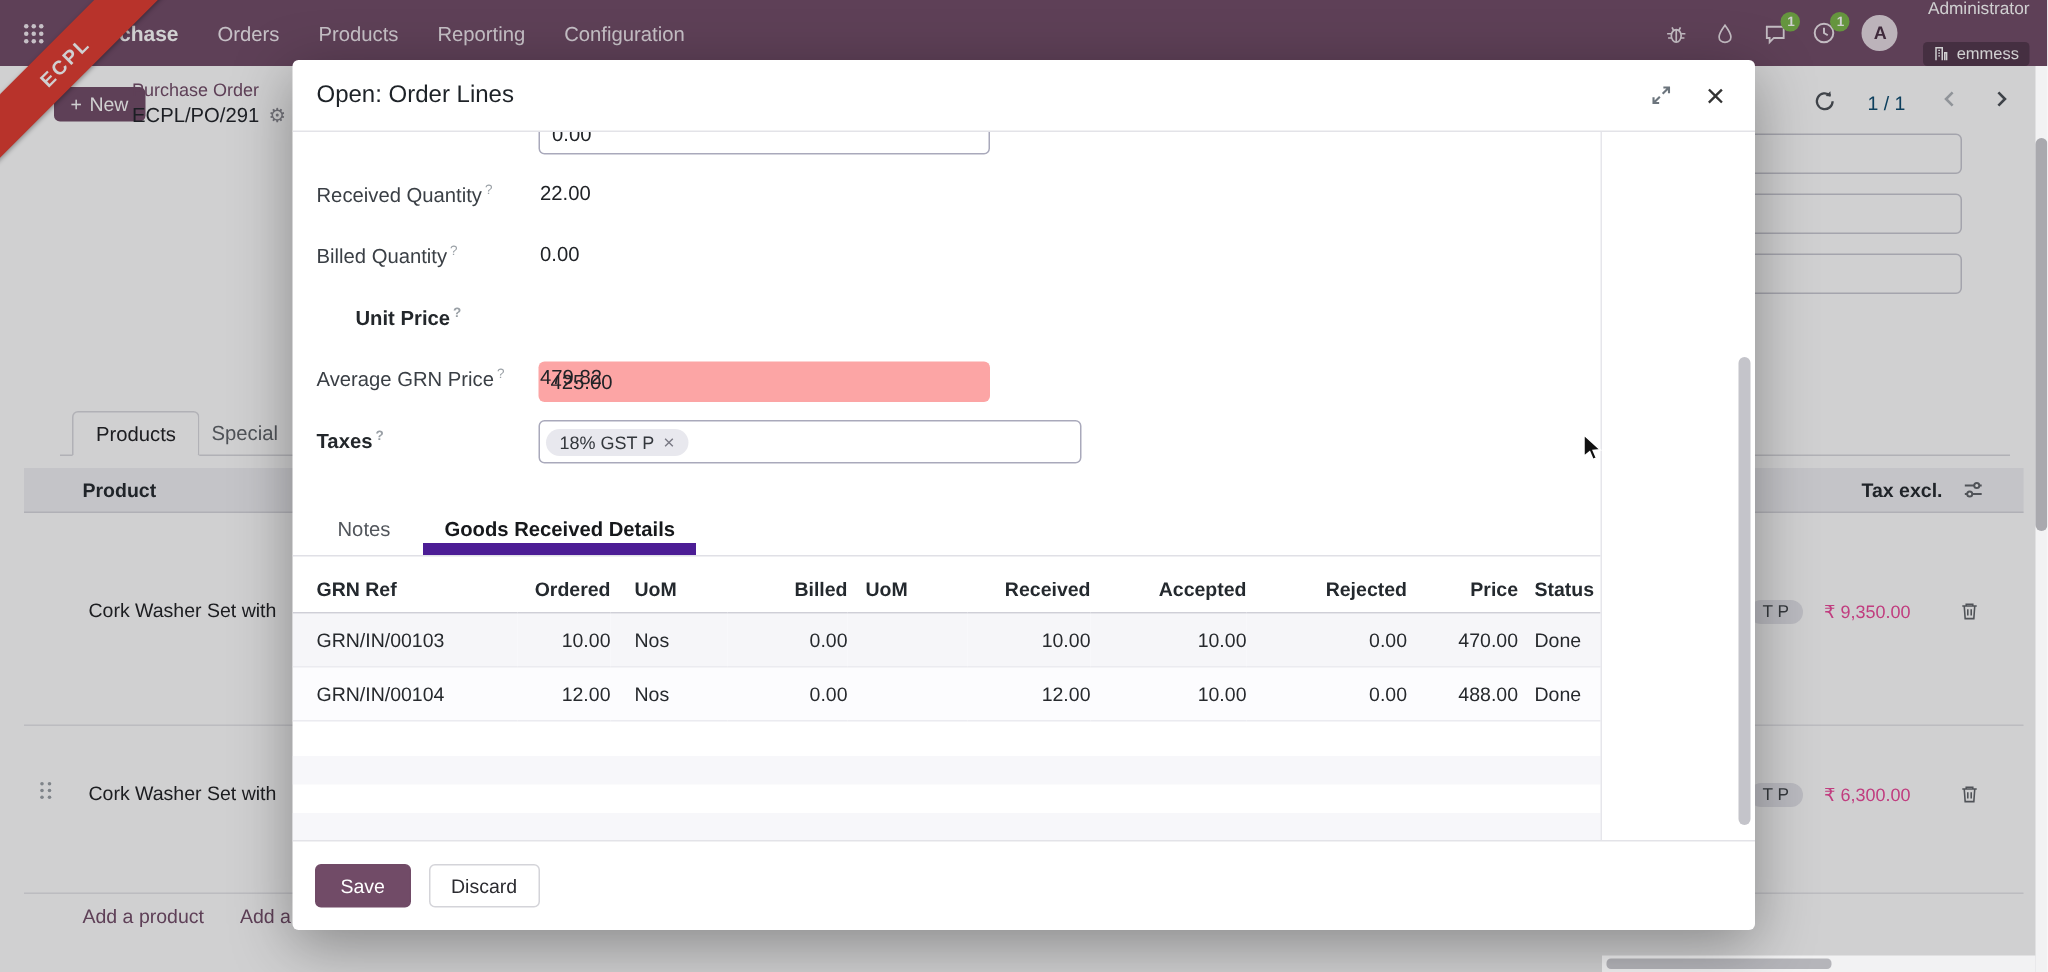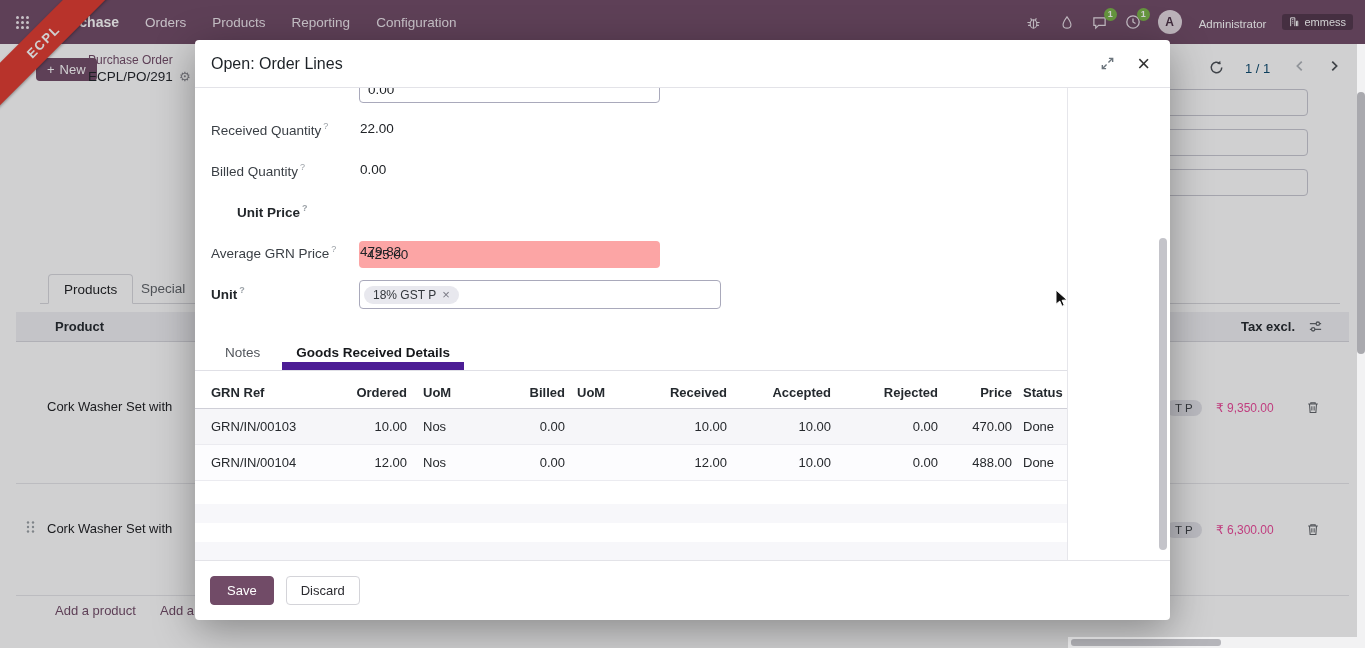--- a/index.html
+++ b/index.html
@@ -9,21 +9,21 @@
 
   
   .topbar { position:absolute; left:0; top:0; width:1365px; height:44px; background:#714B67; display:flex; align-items:center; color:#fff; z-index:2; }
   .tb-left { display:flex; align-items:center; gap:26px; padding-left:14px; }
   .tb-brand { font-size:14px; font-weight:700; }
   .tb-menu { font-size:13.5px; color:#f3ecf2; cursor:pointer; }
   .tb-right { position:absolute; right:12px; top:0; height:44px; display:flex; align-items:center; gap:17px; }
   .tb-ic { position:relative; width:16px; height:16px; display:flex; align-items:center; justify-content:center; }
   .tb-badge { position:absolute; top:-6px; right:-9px; background:#7AB648; color:#fff; font-size:9px; line-height:13px; height:13px; padding:0 4px; border-radius:7px; font-weight:700; }
   .avatar { width:24px; height:24px; border-radius:50%; background:#e6dbe3; color:#4a2f44; font-size:12px; font-weight:700; display:flex; align-items:center; justify-content:center; }
-  .userblock { display:flex; flex-direction:row; align-items:flex-end; gap:16px; }
+  .userblock { display:flex; flex-direction:column; align-items:flex-end; gap:16px; }
   .user-name { font-size:11.5px; color:#fff; }
   .company-pill { display:flex; align-items:center; gap:5px; background:rgba(20,12,18,.32); border-radius:3px; padding:2px 7px; font-size:11px; color:#fff; }
 
   
   .ribbon { position:absolute; left:-42px; top:26px; width:170px; height:30px; background:#E23B30; color:#fff;
             transform:rotate(-45deg); display:flex; align-items:center; justify-content:center;
             font-size:13px; font-weight:700; letter-spacing:1.5px; z-index:6; box-shadow:0 1px 3px rgba(0,0,0,.35); }
 
   
   .controlrow { position:absolute; left:0; top:44px; width:1365px; height:46px; background:#fff; z-index:2; }
@@ -41,21 +41,21 @@
   .bg-box { position:absolute; left:1100px; width:208px; height:27px; border:1px solid #c9c9d2; border-radius:4px; background:#fff; z-index:2; }
   .bg-tabline { position:absolute; left:40px; top:303px; width:1300px; height:1px; background:#d9d9de; z-index:2; }
   .bg-tab-active { position:absolute; left:48px; top:274px; height:30px; padding:0 15px; line-height:29px; background:#fff;
                    border:1px solid #d9d9de; border-bottom:1px solid #fff; border-radius:4px 4px 0 0; font-size:13.5px; color:#202124; z-index:3; cursor:pointer; }
   .bg-tab2 { position:absolute; left:141px; top:274px; line-height:30px; font-size:13.5px; color:#5f6368; z-index:2; cursor:pointer; }
   .bg-thead { position:absolute; left:16px; top:312px; width:1333px; height:30px; background:#f0f0f4; border-bottom:1px solid #d8d8de; z-index:2; }
   .bg-col-product { position:absolute; left:55px; top:319px; font-size:13px; font-weight:700; color:#24292e; z-index:3; }
   .bg-col-tax { position:absolute; left:1215px; top:319px; width:80px; text-align:right; font-size:13px; font-weight:700; color:#24292e; z-index:3; }
   .bg-cols-ic { position:absolute; left:1308px; top:319px; z-index:3; cursor:pointer; }
   .bg-rowline { position:absolute; left:16px; width:1333px; height:1px; background:#e6e6ea; z-index:2; }
-  .bg-name { position:absolute; left:47px; font-size:13px; color:#202124; z-index:2; white-space:nowrap; }
+  .bg-name { position:absolute; left:59px; font-size:13px; color:#202124; z-index:2; white-space:nowrap; }
   .bg-pill { position:absolute; left:1166px; background:#e4e4ea; border-radius:11px; padding:2px 9px; font-size:11.5px; color:#3e4247; z-index:2; }
   .bg-price { position:absolute; left:1216px; width:80px; text-align:left; font-size:12px; color:#ec4899; z-index:2; }
   .bg-trash { position:absolute; left:1306px; z-index:2; cursor:pointer; }
   .bg-drag { position:absolute; left:26px; top:520px; z-index:2; cursor:grab; }
   .bg-add { position:absolute; top:603px; font-size:13px; color:#714B67; z-index:2; cursor:pointer; }
 
   
   .overlay { position:absolute; left:0; top:0; width:1365px; height:648px; background:rgba(22,20,26,.2); z-index:50; }
   .v-track { position:absolute; left:1357px; top:44px; width:8px; height:604px; background:#f2f2f3; z-index:55; }
   .v-thumb { position:absolute; left:1357px; top:92px; width:8px; height:262px; background:#a9a9ae; border-radius:4px; z-index:56; }
@@ -286,21 +286,21 @@
 
       <span class="fld-label" style="top:74px;"><span>Billed Quantity</span><sup>?</sup></span>
       <span class="fld-value" style="top:74px;">0.00</span>
 
       <span class="fld-label req" style="top:115px;margin-left:26px;"><span>Unit Price</span><sup>?</sup></span>
       <input class="inp-hl" style="top: 113px;" value="425.00">
 
       <span class="fld-label" style="top:156px;"><span>Average GRN Price</span><sup>?</sup></span>
       <span class="fld-value" style="top:156px;">479.82</span>
 
-      <span class="fld-label req" style="top:197px;"><span>Unit</span><sup>?</sup></span>
+      <span class="fld-label req" style="top:197px;"><span>Taxes</span><sup>?</sup></span>
       <div class="tags-box">
         <span class="tag">
           <span>18% GST P</span>
           <span class="tag-x">×</span>
         </span>
       </div>
 
       <div class="nb-tabs">
         <span class="nb-tab">Notes</span>
         <span class="nb-tab active">Goods Received Details</span>

